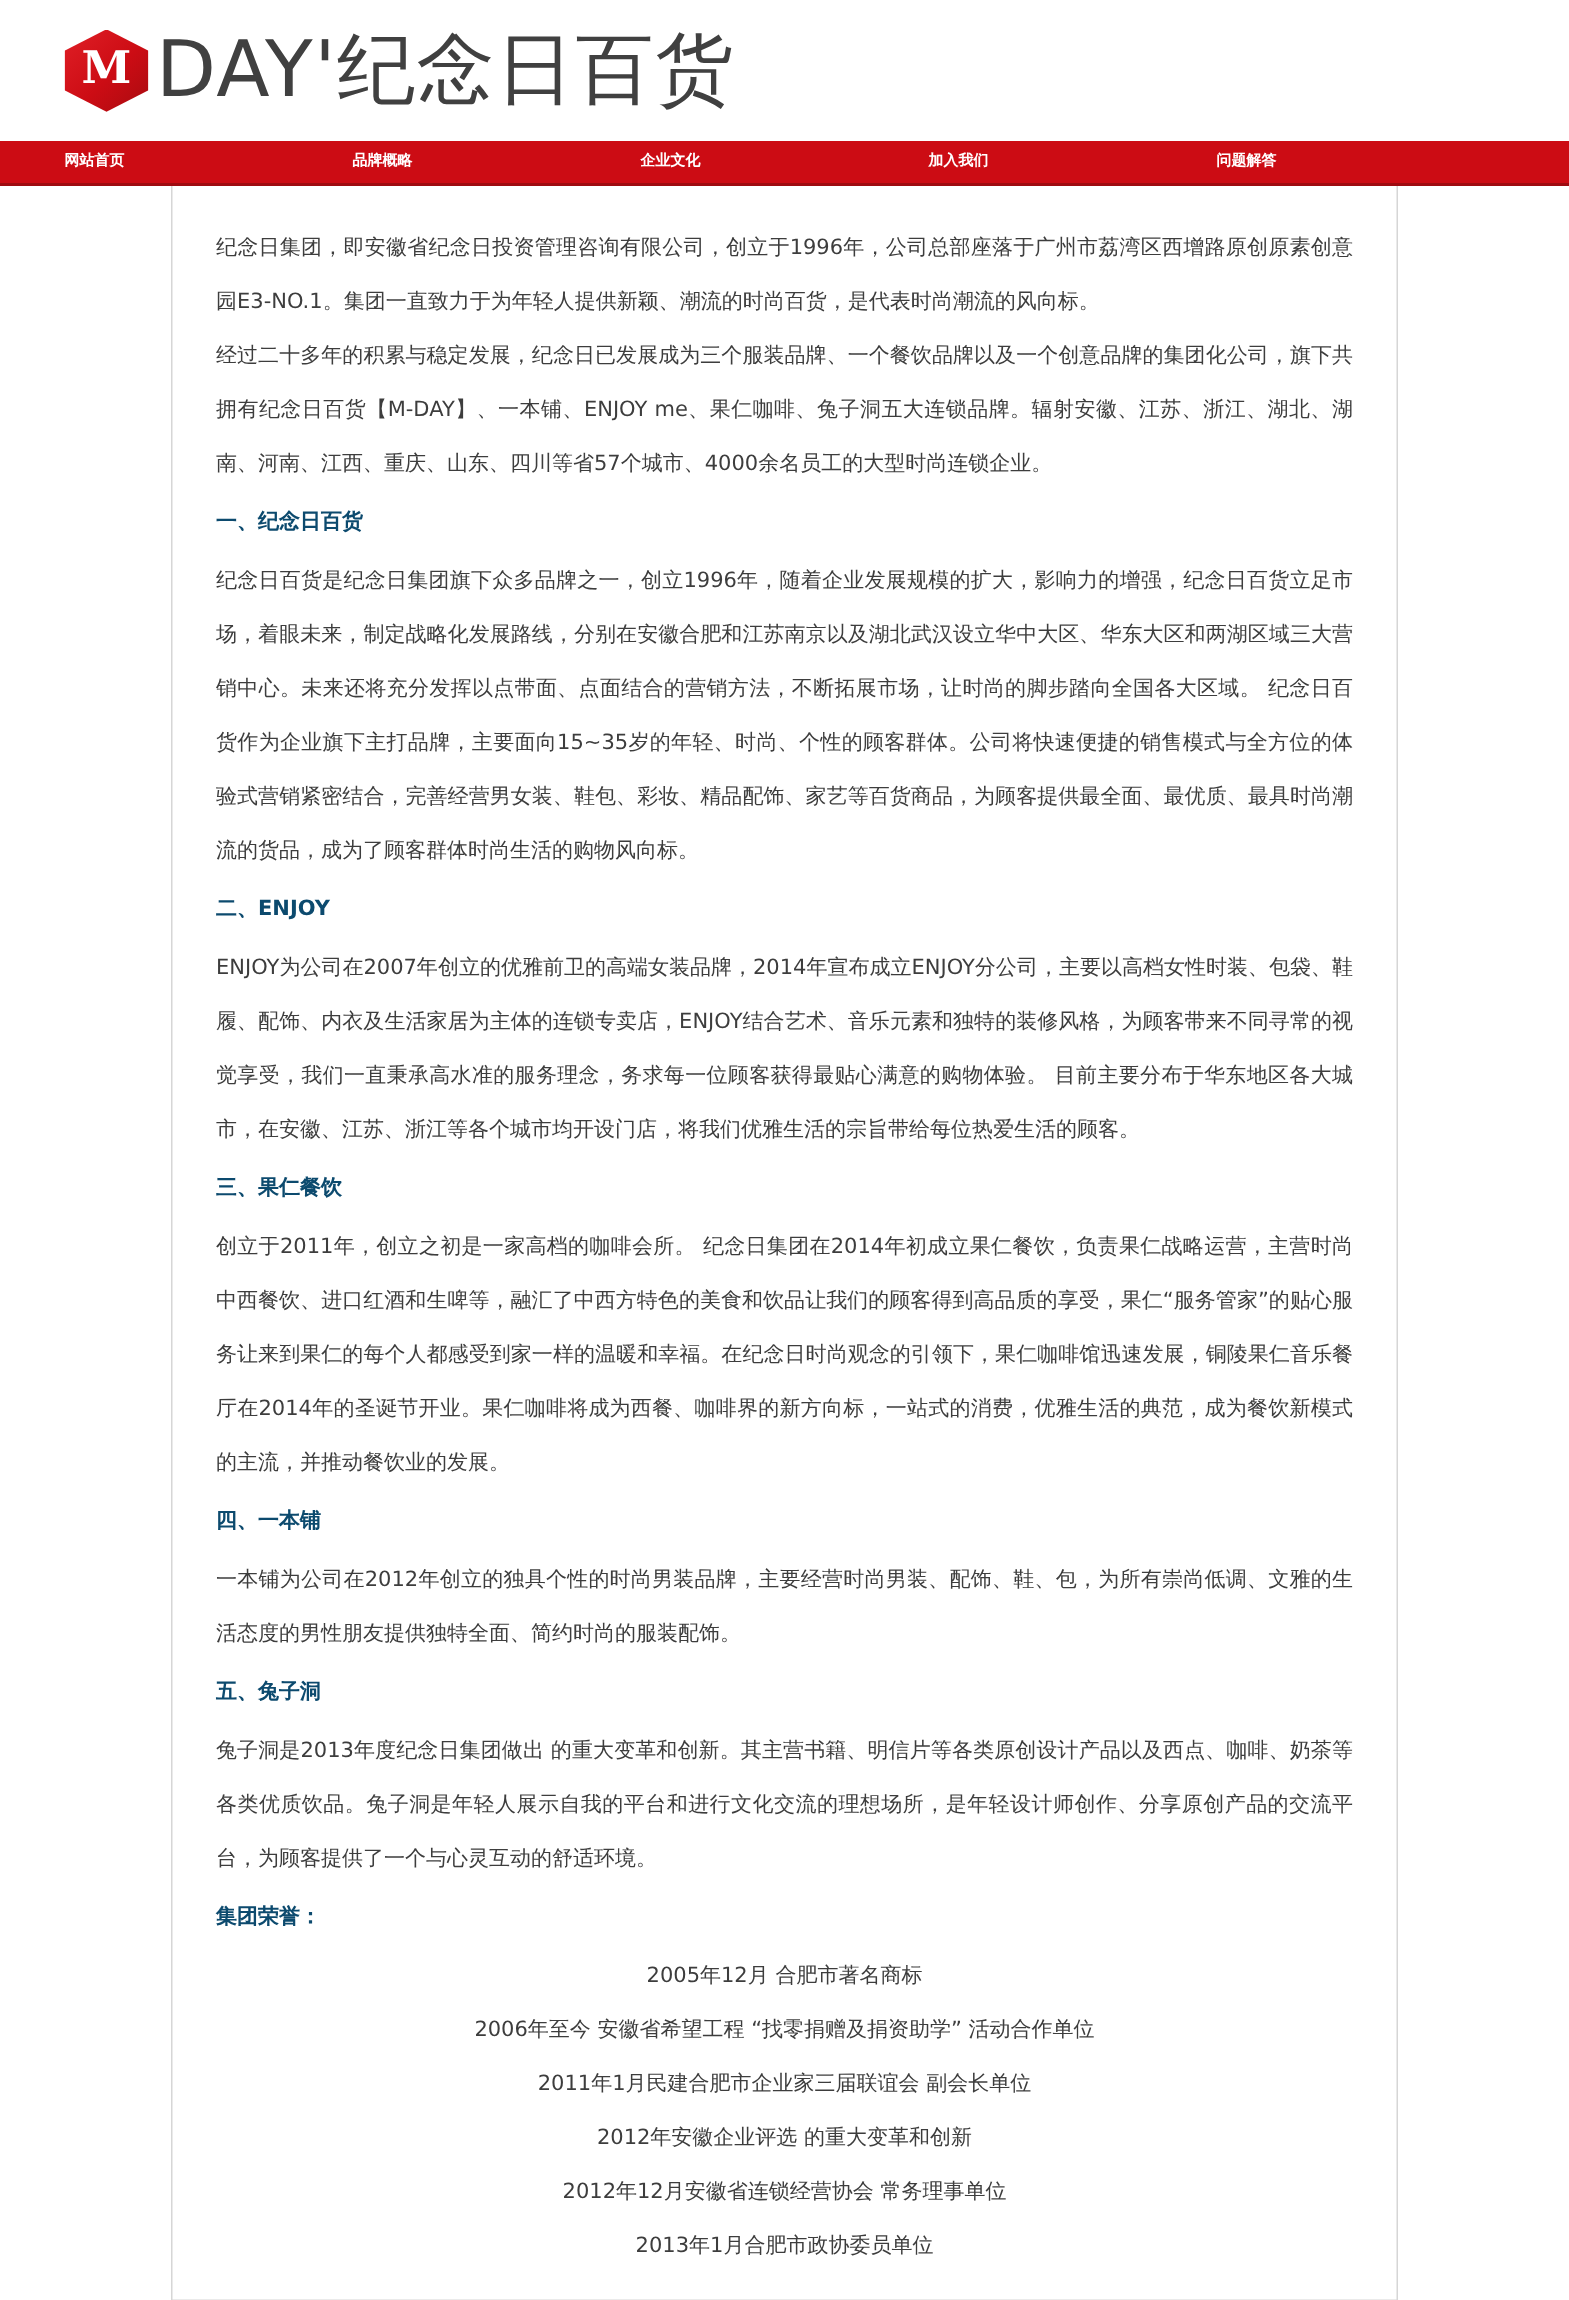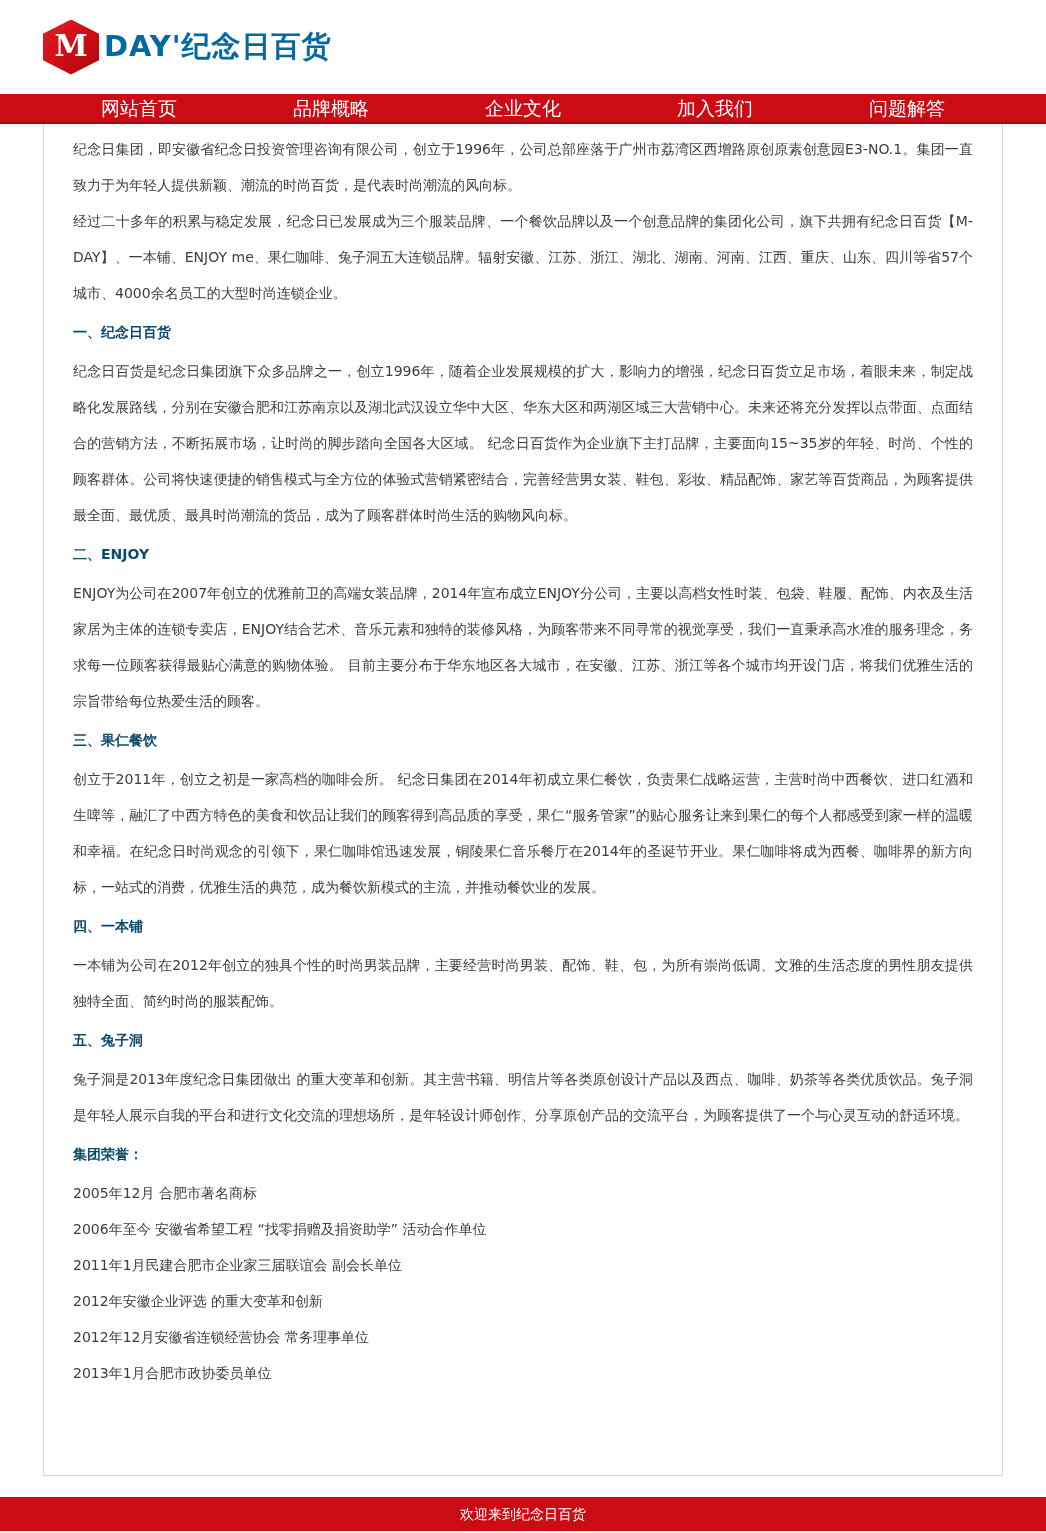--- a/index.html
+++ b/index.html
@@ -32,63 +32,63 @@
     flex:0 0 auto;
   }
   .hex span{
     color:#ffffff;
     font-family:"DejaVu Serif","Liberation Serif",serif;
     font-weight:bold;font-size:30px;line-height:1;
     transform:translateY(-1px);
   }
   .logo-text{
     margin-left:5px;
-    font-size:29px;font-weight:700;color:#0369a1;
+    font-size:52px;font-weight:400;color:#404040;
     letter-spacing:1px;white-space:nowrap;
     font-family:"DejaVu Sans","Liberation Sans",sans-serif;
   }
   
   .navbar{
     background:var(--brand-red);
     border-bottom:2px solid var(--brand-red-dark);
     height:30px;
   }
   .nav-inner{width:960px;margin:0 auto;display:flex;height:28px;}
   .nav-item{
-    flex:1 1 0;text-align:center;
-    color:#ffffff;font-size:19px;font-weight:normal;
+    flex:1 1 0;
+    color:#ffffff;font-size:10px;font-weight:bold;
     line-height:28px;text-decoration:none;cursor:pointer;
     white-space:nowrap;
   }
   
   .content-box{
-    width:960px;margin:0 auto;
+    width:818px;margin:0 auto;
     background:#ffffff;
     border:1px solid var(--box-border);
     border-top:none;
-    padding:7px 29px 18px 29px;
+    padding:23px 29px 18px 29px;
     min-height:1352px;
   }
   .para{
     margin:0;
     font-size:14px;color:var(--text);
     line-height:36px;
     text-align:justify;
     word-break:break-word;
   }
   .sec-heading{
     margin:3px 0;
     font-size:14px;color:#0c4a6e;font-weight:bold;
     line-height:36px;
   }
   .honor{
     margin:0;
     font-size:14px;color:var(--text);
     line-height:36px;
-    text-align:left;
+    text-align:center;
   }
   
   .footer{
     margin-top:21px;
     background:var(--brand-red);
     height:34px;
     display:flex;align-items:center;justify-content:center;
   }
   .footer-text{
     color:#ffffff;font-size:14px;line-height:34px;text-align:center;

